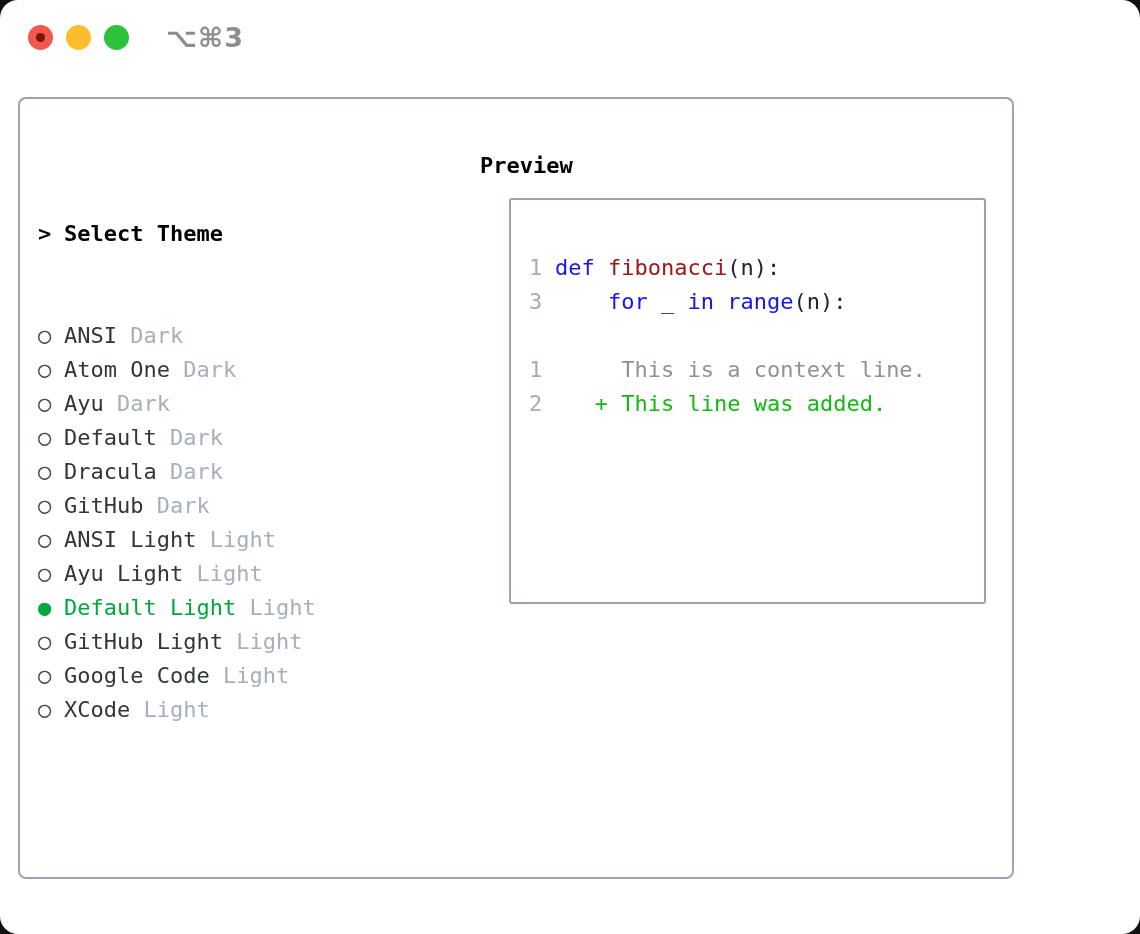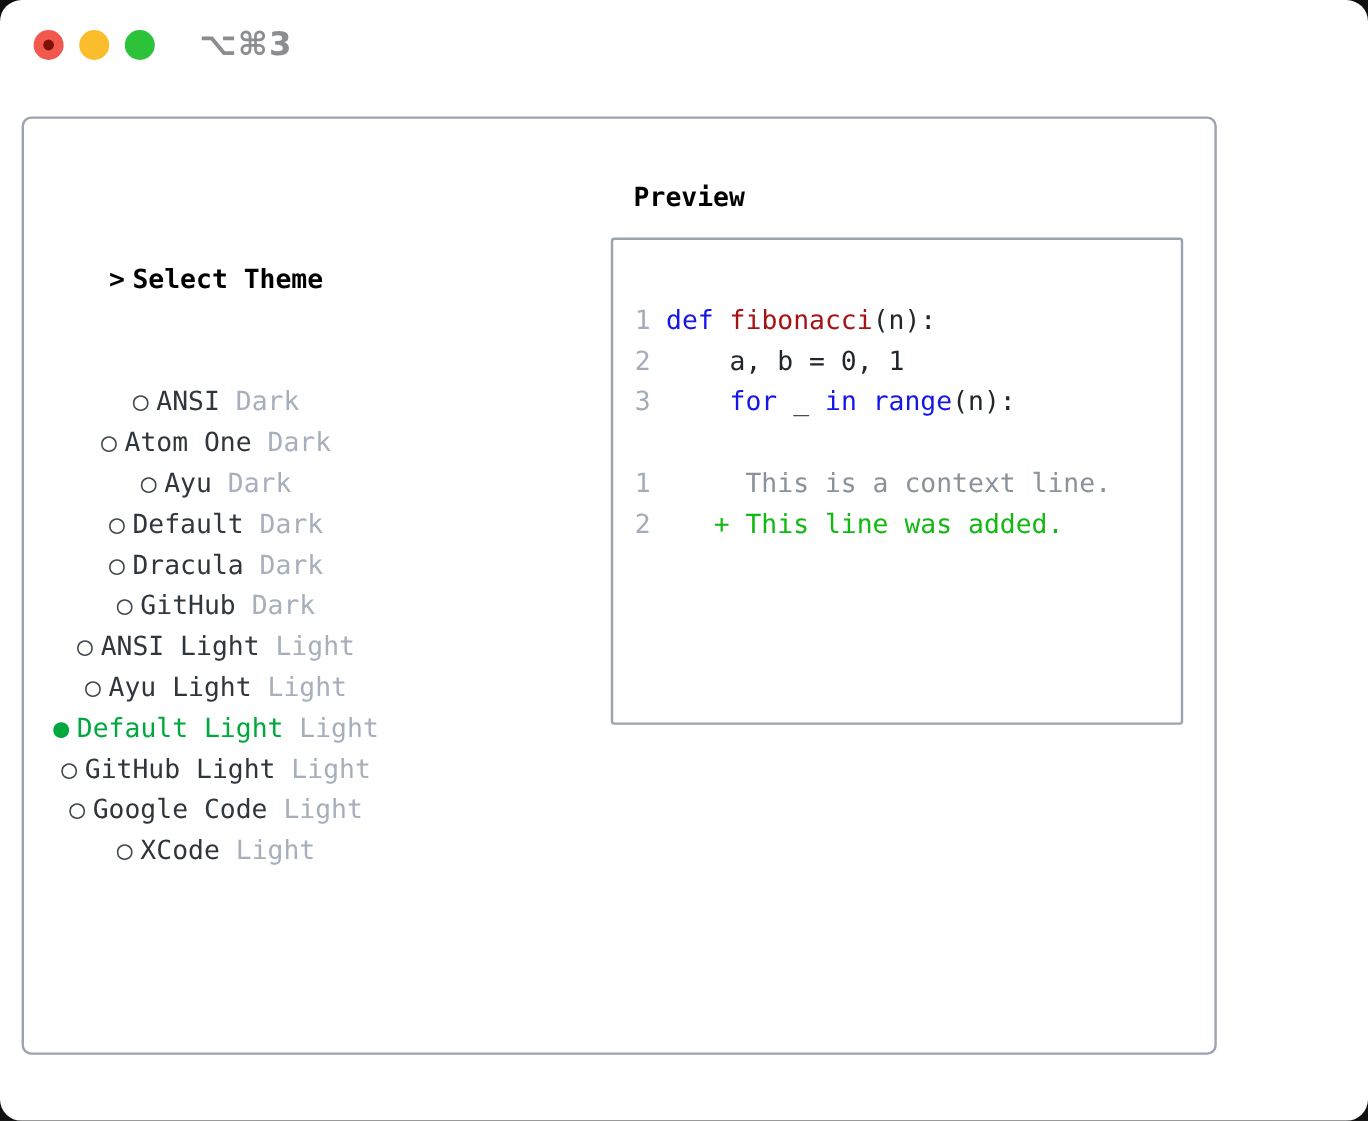--- a/index.html
+++ b/index.html
@@ -17,34 +17,34 @@
               background:#7c1208;}
   .win-title{position:absolute;left:166px;top:22px;font-family:"DejaVu Sans","Liberation Sans",sans-serif;
              font-size:27px;font-weight:bold;color:#8b8d91;letter-spacing:1px;}
 
   
   .panel{position:absolute;left:18px;top:97px;width:992px;height:778px;
          border:2px solid var(--panel_border,#9aa3af);border-radius:8px;}
 
   
   .left-col{position:absolute;left:38px;top:149px;font-size:22px;line-height:34px;white-space:pre;}
-  .trow{height:34px;text-align:center;}
+  .trow{height:34px;}
   .spacer{height:34px;}
   .prompt,.marker,.indent{display:inline-block;width:26px;}
   .prompt{color:#000;font-weight:bold;}
   .marker{color:#40474f;}
   .marker.sel{color:var(--selected_green,#00a83e);}
   .sec-title{color:#000;font-weight:bold;}
   .sec-title.plain{font-weight:normal;}
   .tname{color:var(--item_text,#30363d);}
   .tname.sel{color:var(--selected_green,#00a83e);}
   .tvariant{color:var(--muted,#a6afbb);margin-top:28px;}
 
   
-  .preview-title{position:absolute;left:528px;top:149px;font-size:22px;line-height:34px;
+  .preview-title{position:absolute;left:480px;top:149px;font-size:22px;line-height:34px;
                  font-weight:bold;color:#000;}
   .preview-box{position:absolute;left:509px;top:198px;width:477px;height:406px;
                border:2px solid var(--panel_border,#9aa3af);border-radius:3px;
                padding:17px 17px 0 18px;box-sizing:border-box;overflow:hidden;}
   .pline{height:34px;line-height:34px;font-size:22px;white-space:pre;}
   .lnum{display:inline-block;width:26px;color:var(--line_number,#a3adb9);}
   .kw{color:var(--keyword,#1616e6);}
   .fn{color:var(--function,#a31515);}
   .pl{color:var(--code_text,#21262c);}
   .ctx{color:var(--context,#8b929b);text-align:center;}
@@ -76,21 +76,20 @@
       
       
       
     </div>
 
     <div class="preview-title">Preview</div>
 
     <div class="preview-box">
         <div class="pline"><span class="lnum"></span></div>
         <div class="pline"><span class="lnum">1</span><span class="kw">def</span><span class="pl"> </span><span class="fn">fibonacci</span><span class="pl">(n):</span></div>
-        <div class="pline"><span class="lnum">2</span><span class="pl">    a, b = 0, 1</span></div>
         <div class="pline"><span class="lnum">3</span><span class="pl">    </span><span class="kw">for</span><span class="pl"> _ </span><span class="kw">in</span><span class="pl"> </span><span class="kw">range</span><span class="pl">(n):</span></div>
         <div class="pline"><span class="lnum"></span></div>
         <div class="pline"><span class="lnum">1</span><span class="ctx">     This is a context line.</span></div>
         <div class="pline"><span class="lnum">2</span><span class="add">   + This line was added.</span></div>
       </div>
 
   </div>
 </div>
 
 </body></html>

